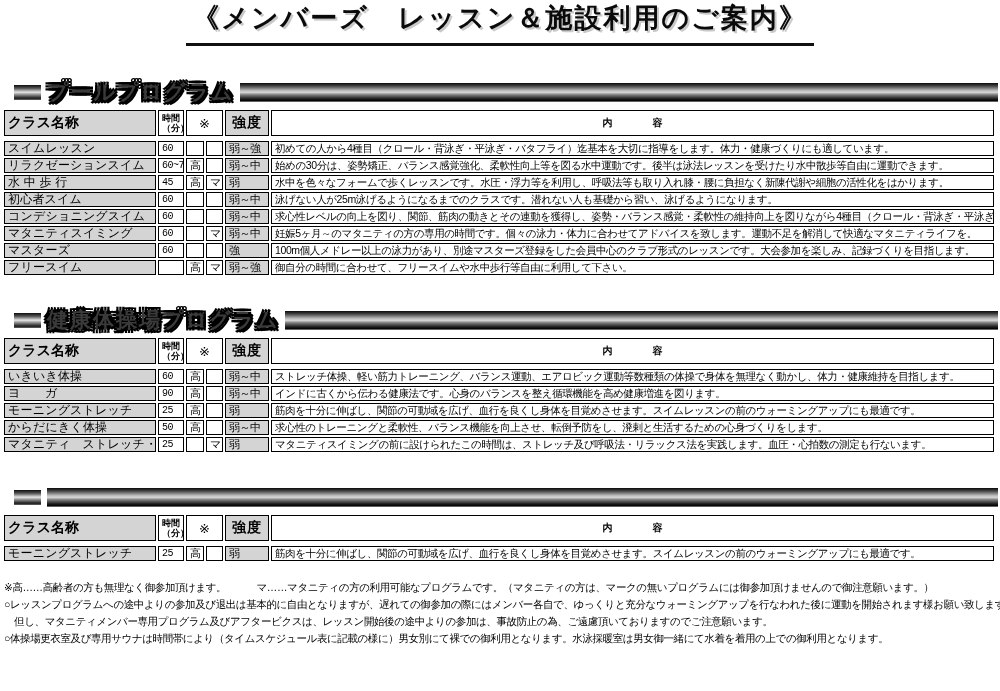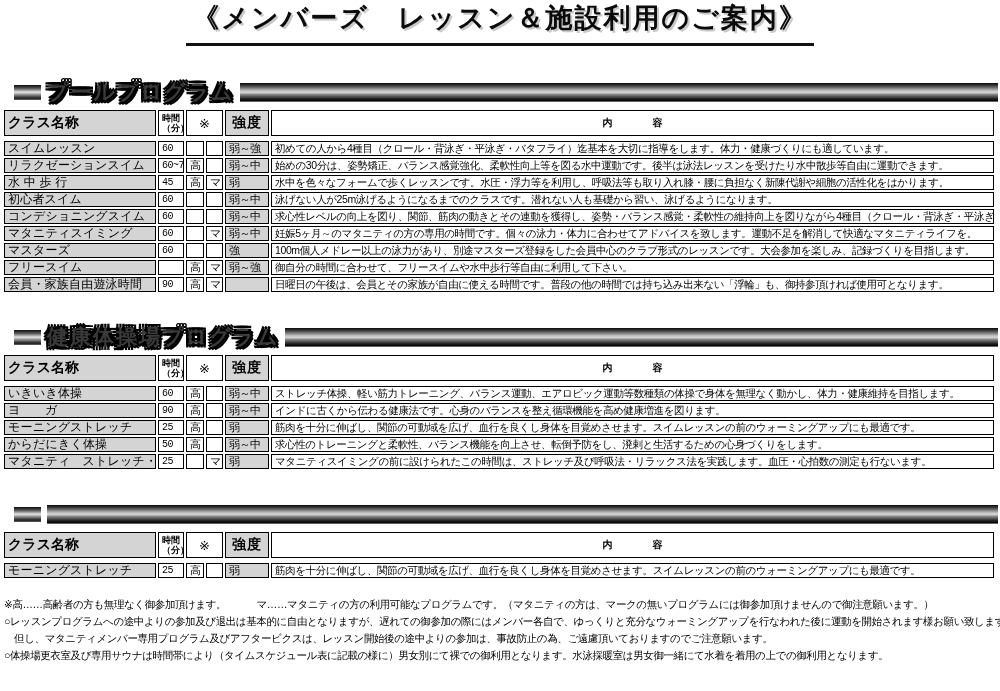--- a/index.html
+++ b/index.html
@@ -210,28 +210,20 @@
 
           <tr>
             <td class="c-name g">フリースイム</td>
             <td class="c-time"></td>
             <td class="c-ko">高</td>
             <td class="c-ma">マ</td>
             <td class="c-int g">弱～強</td>
             <td class="c-cont">御自分の時間に合わせて、フリースイムや水中歩行等自由に利用して下さい。</td>
           </tr>
 
-          <tr>
-            <td class="c-name g">会員・家族自由遊泳時間</td>
-            <td class="c-time">90</td>
-            <td class="c-ko">高</td>
-            <td class="c-ma">マ</td>
-            <td class="c-int g"></td>
-            <td class="c-cont">日曜日の午後は、会員とその家族が自由に使える時間です。普段の他の時間では持ち込み出来ない「浮輪」も、御持参頂ければ使用可となります。</td>
-          </tr>
         </tbody>
     </table>
   </div>
 
   <div class="section">
     <div class="section-bar">
       <span class="bar-block"></span>
       <span class="section-title">健康体操場プログラム</span>
       <span class="bar-line"></span>
     </div>

